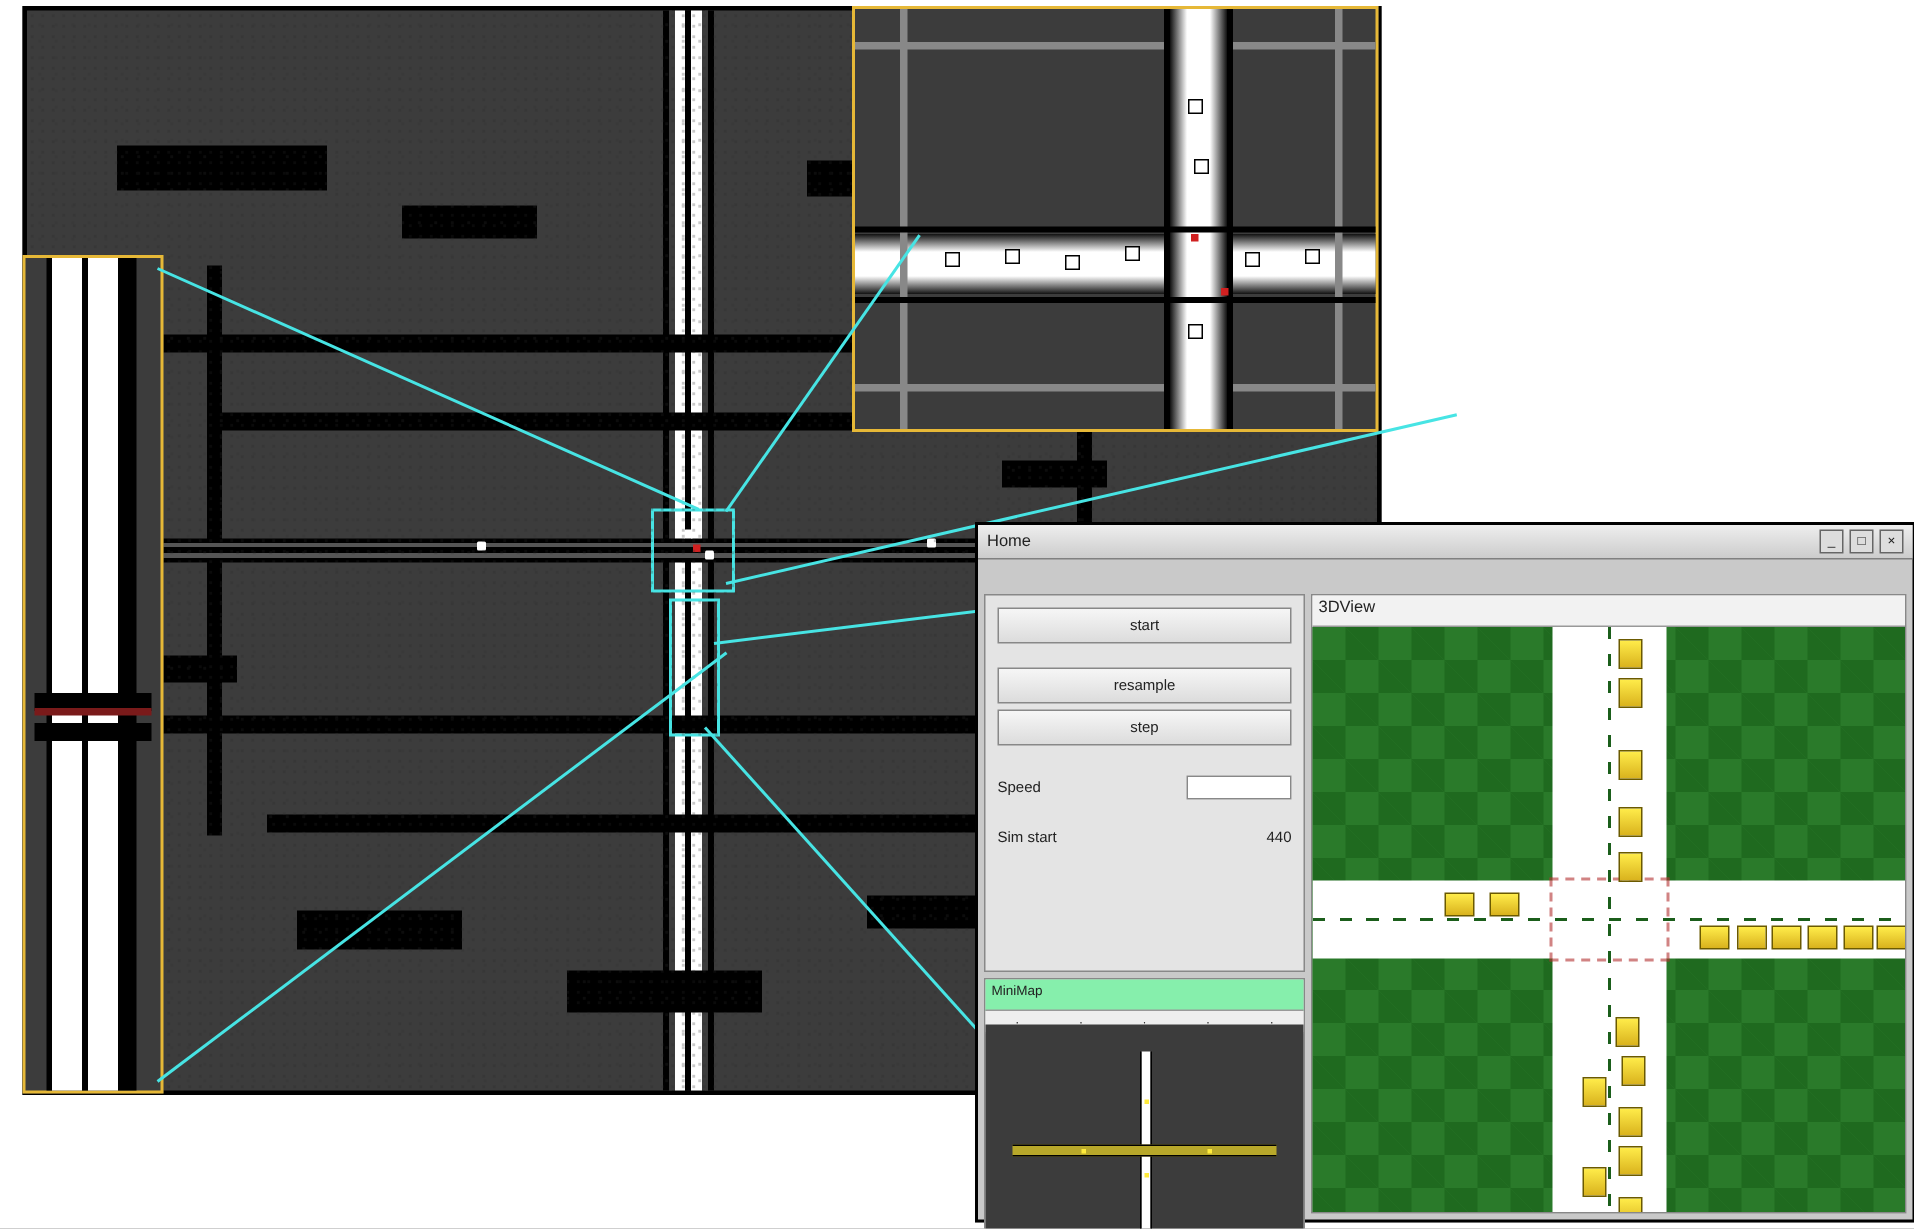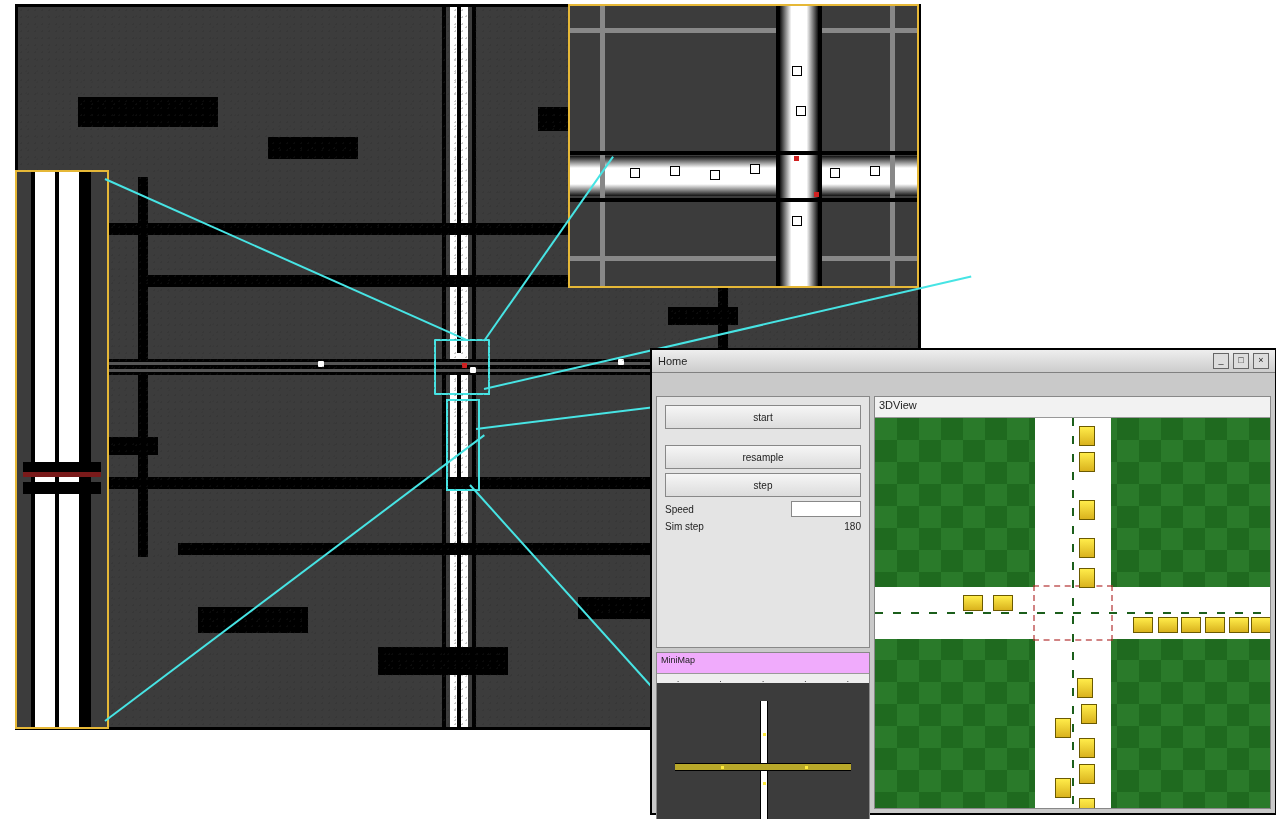--- a/index.html
+++ b/index.html
@@ -122,29 +122,29 @@
     font-size:9px; padding:2px 4px;
   }
   .ctrl-body { padding:8px; display:flex; flex-direction:column; gap:4px; }
   .gui-btn {
     height:22px;
     border:1px solid #888;
     background:linear-gradient(#f6f6f6,#dcdcdc);
     font-size:10px;
     display:flex; align-items:center; justify-content:center;
   }
-  .form-row { display:flex; align-items:center; gap:6px; font-size:10px; margin-top:0;}
+  .form-row { display:flex; align-items:center; gap:6px; font-size:10px; margin-top:16px;}
   .form-row .txt-in { width:64px; height:14px; border:1px solid #888; background:#fff; font-size:9px; padding:0 2px;}
   
   .mini-pane {
     position:absolute; left:4px; top:260px; width:212px; height:195px;
     background:#e4e4e4; border:1px solid #888;
   }
   .mini-pane .mh {
-    height:16px; background:#f0abfc; border-bottom:1px solid #999;
+    height:16px; background:#86efac; border-bottom:1px solid #999;
     font-size:9px; padding:2px 4px;
   }
   .mini-axis { height:14px; background:#eee; border-bottom:1px solid #aaa; font-size:8px; display:flex; justify-content:space-around; align-items:center;}
   .mini-canvas {
     position:absolute; left:0; right:0; top:30px; bottom:0;
     background:#3c3c3c;
   }
   .mini-canvas .mr-v { position:absolute; top:18px; bottom:18px; left:calc(50% - 3px); width:6px;
       background:linear-gradient(#fff,#fff) center/100% 100% no-repeat; border-left:1px solid #000; border-right:1px solid #000;}
   .mini-canvas .mr-h { position:absolute; left:18px; right:18px; top:calc(50% - 3px); height:6px;
@@ -282,23 +282,23 @@
           <div class="gui-btn">start</div>
           <div style="height:8px;"></div>
           <div class="gui-btn">resample</div>
           <div class="gui-btn">step</div>
           <div class="form-row">
             <span>Speed</span>
             <span style="flex:1"></span>
             <span class="txt-in"></span>
           </div>
           <div class="form-row">
-            <span>Sim step</span>
+            <span>Sim start</span>
             <span style="flex:1"></span>
-            <span>180</span>
+            <span>440</span>
           </div>
         </div>
       </div>
 
       <div class="mini-pane">
         <div class="mh">MiniMap</div>
         <div class="mini-axis">
           <span>·</span>
             <span>·</span>
             <span>·</span>

